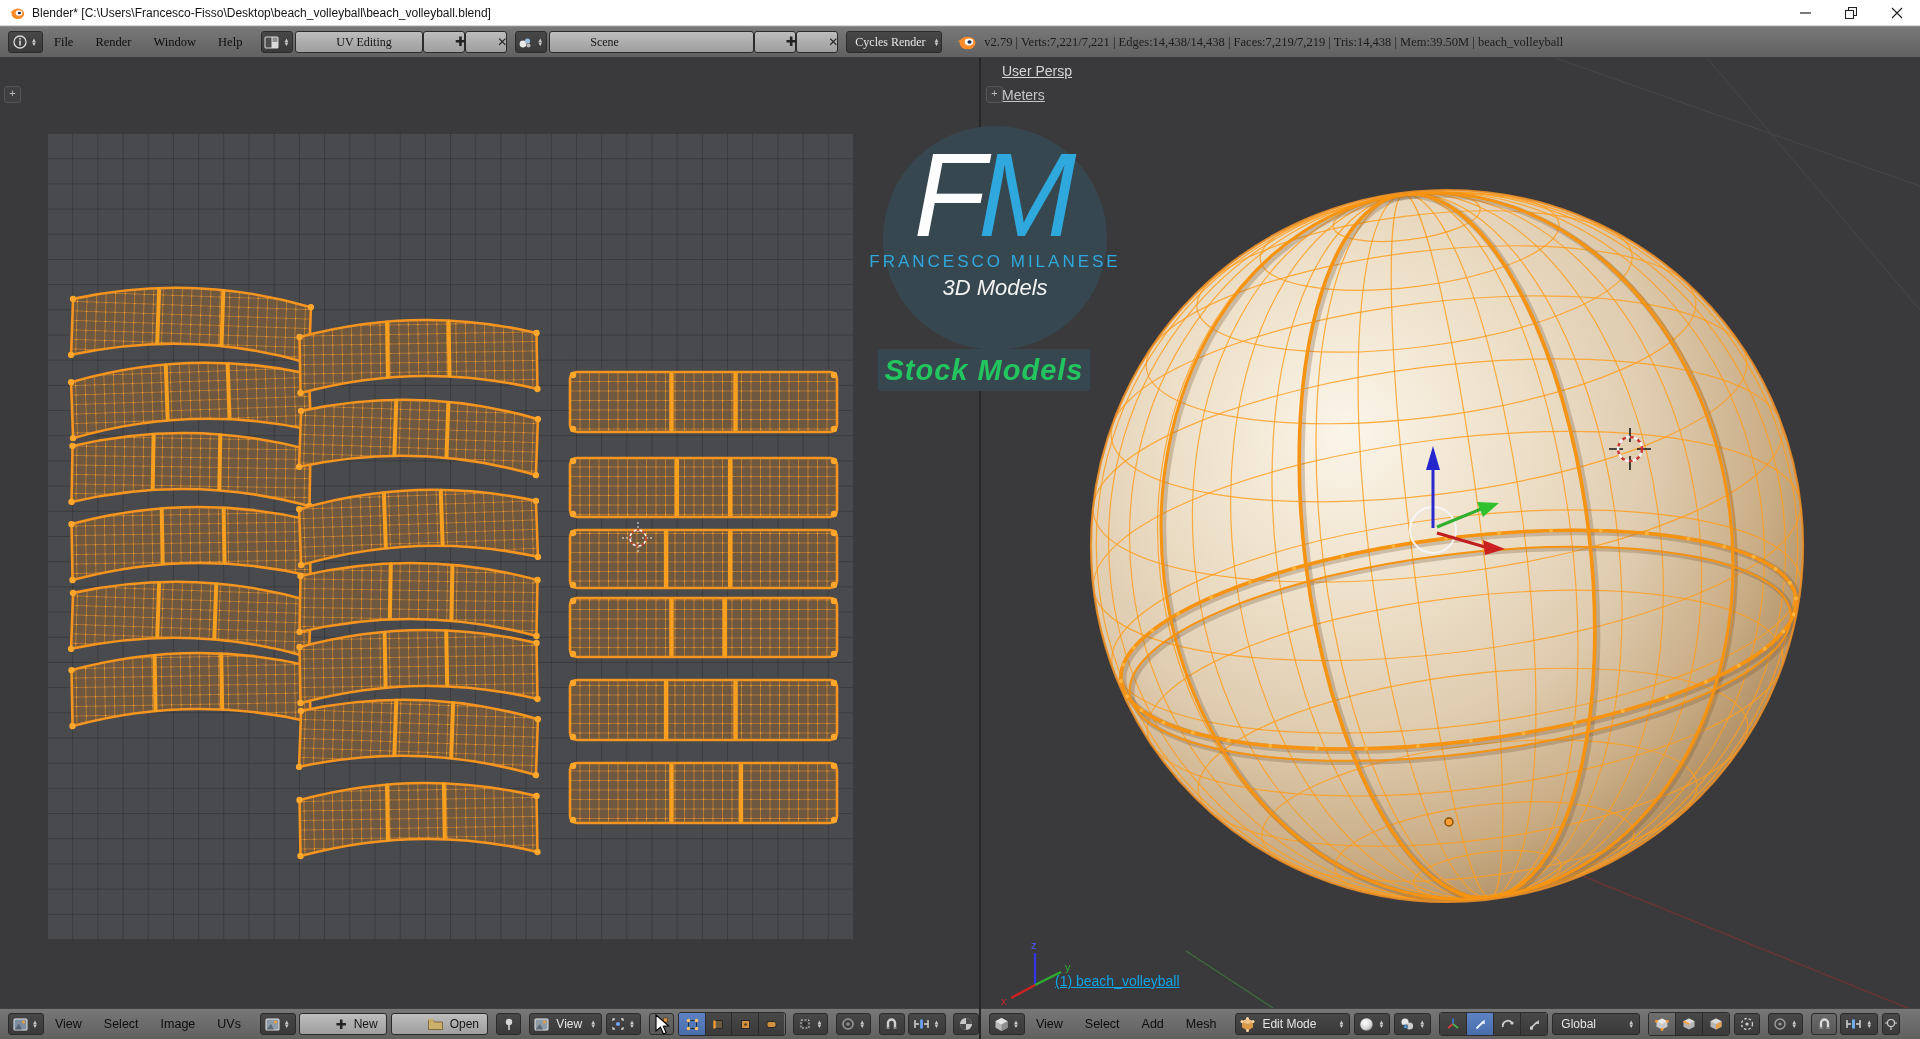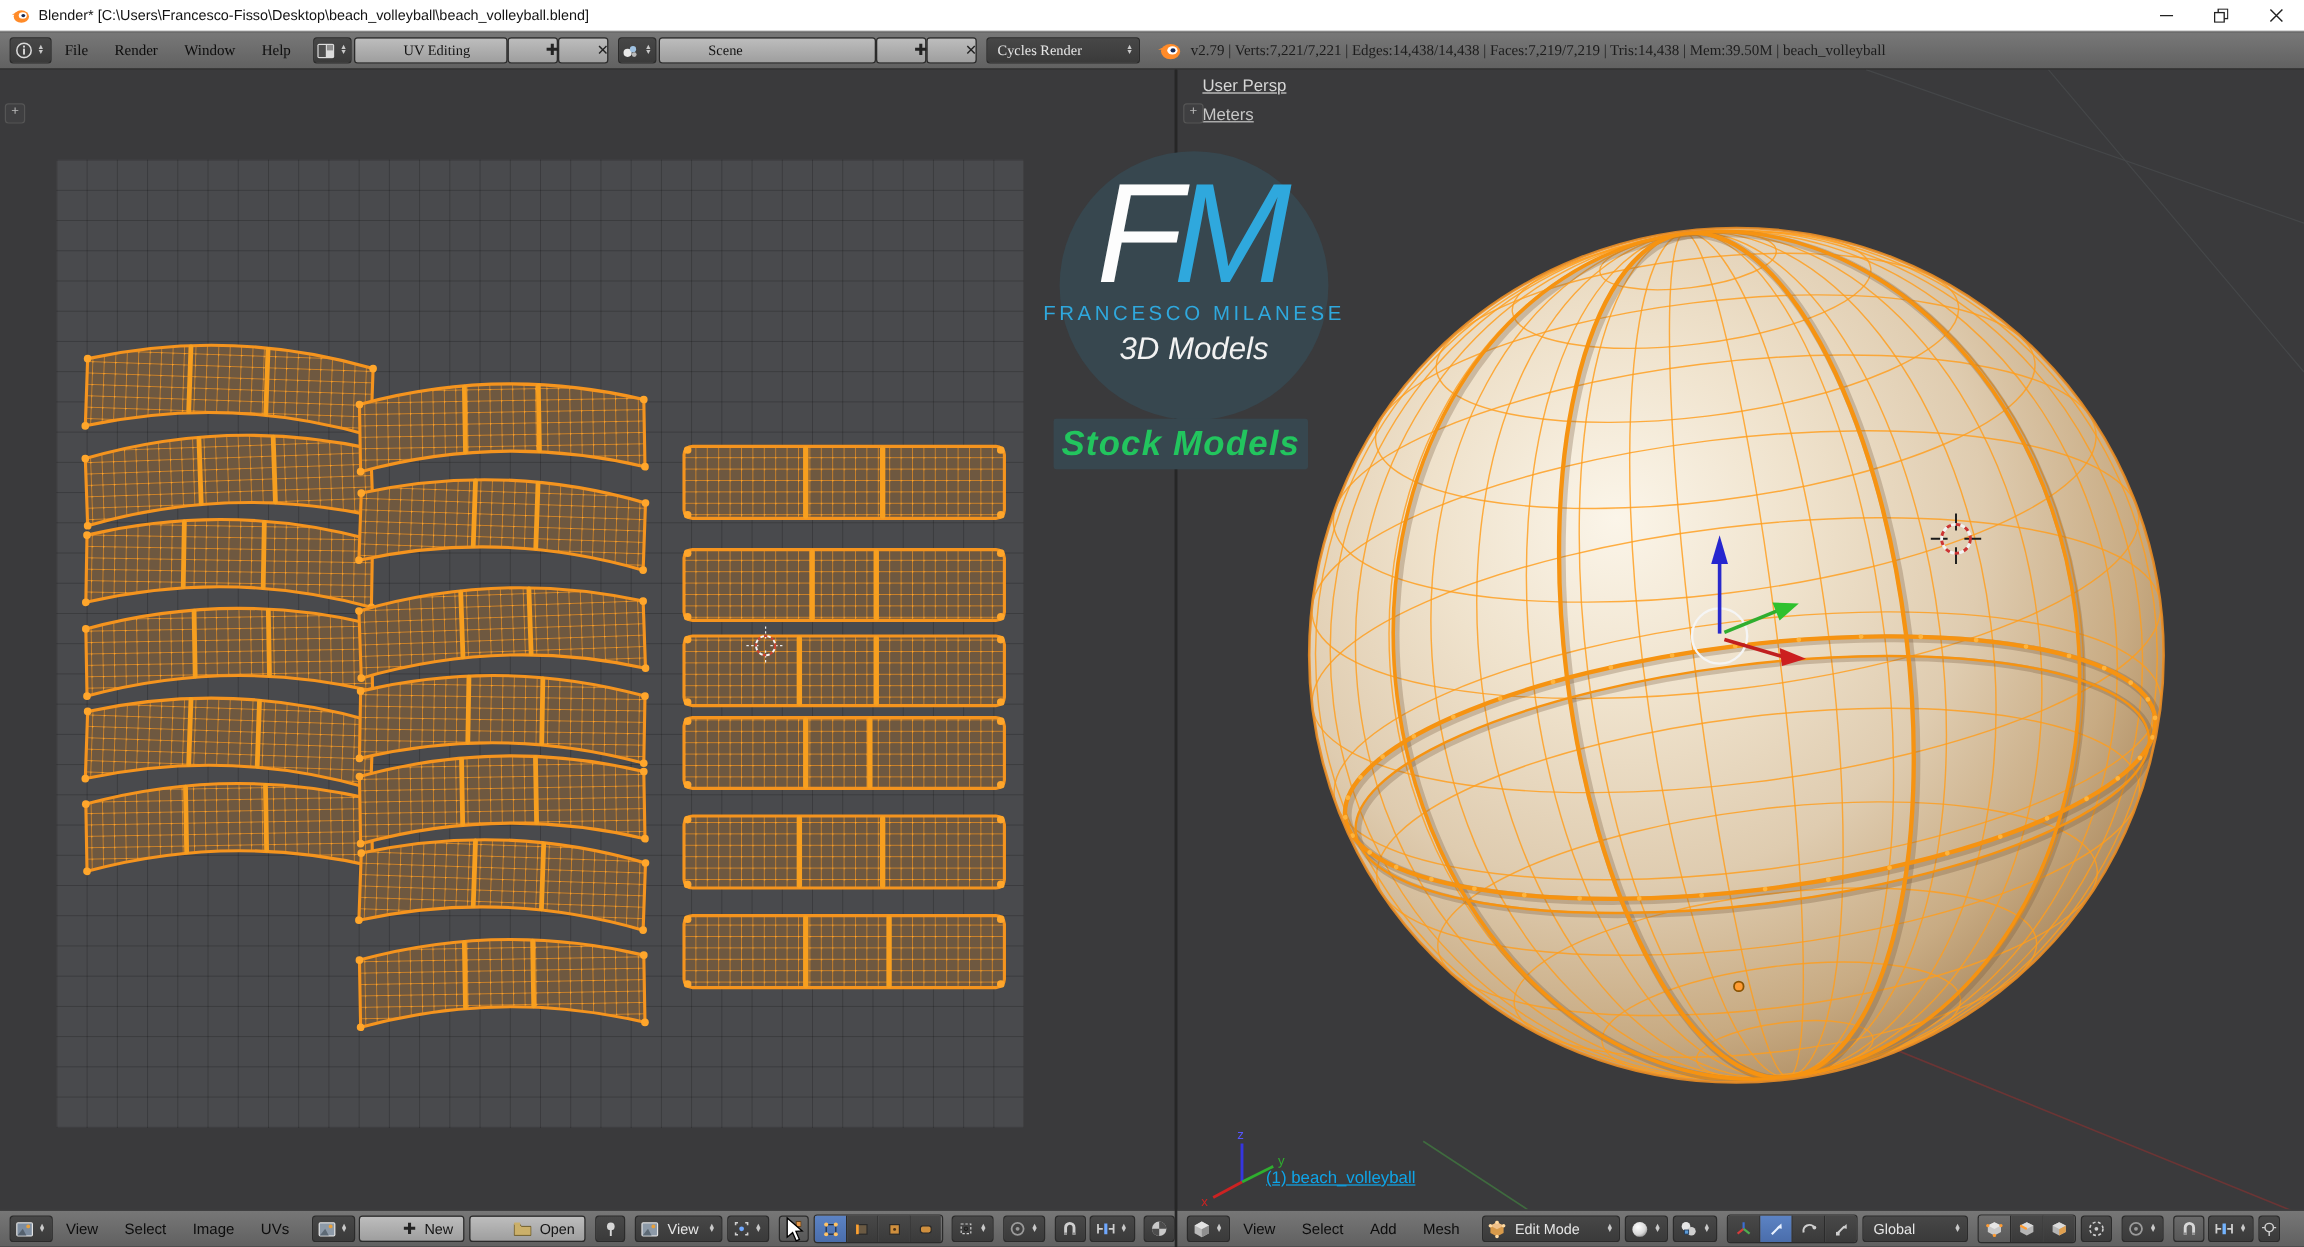--- a/index.html
+++ b/index.html
@@ -50,21 +50,21 @@
             color:#bbb;font-size:11px;line-height:13px;text-align:center;background:#3f3f41;}
   
   .ovl{position:absolute;color:#d6d6d6;font-size:14px;text-decoration:underline;}
   
   #wm-circle{position:absolute;left:883px;top:126px;width:224px;height:224px;border-radius:50%;
              background:#37474f;z-index:50;display:flex;flex-direction:column;align-items:center;}
   .fm-letters{display:flex;margin-top:10px;line-height:1;font-style:italic;font-size:118px;font-weight:400;}
   .fm-f{color:#fdfdfd;}
   .fm-m{margin-left:-8px;}
   .fm-name{font-size:17px;letter-spacing:3px;margin-top:-2px;white-space:nowrap;}
-  .fm-sub{font-style:italic;font-size:26px;color:#f2f2f2;margin-top:3px;}
+  .fm-sub{font-style:italic;font-size:22px;color:#f2f2f2;margin-top:3px;}
   #wm-banner{position:absolute;left:878px;top:349px;width:212px;height:42px;background:#37474f;
              z-index:50;display:flex;align-items:center;justify-content:center;border-radius:2px;}
   #wm-banner span{font-style:italic;font-weight:bold;font-size:29px;letter-spacing:1px;}
   svg{display:block}
   .icon{display:flex;align-items:center;justify-content:center;}
   #mouse-cursor{position:absolute;left:655px;top:1014px;z-index:99;}
 </style>
 </head>
 <body>
 
@@ -144,31 +144,31 @@
           <circle cx="5" cy="8" r="3.4" fill="#e9e9e9"></circle>
           <circle cx="9.5" cy="5" r="2.6" fill="#9fc2e2"></circle>
           <circle cx="10.5" cy="9.5" r="2" fill="#b9b9b9"></circle>
         </svg>
     </span>
     <span class="spin">
         <span>▲</span>
         <span>▼</span>
       </span>
   </div>
-  <div class="grp light" style="width:181px;margin-left:2px;">
+  <div class="grp light" style="width:205px;margin-left:2px;">
     <span class="val">Scene</span>
   </div>
   <div class="grp light" style="width:23px;justify-content:center;">
     <span style="font-size:13px;color:#222;">✚</span>
   </div>
   <div class="grp light" style="width:23px;justify-content:center;">
     <span style="font-size:12px;color:#222;">✕</span>
   </div>
   <div class="gap8"></div>
-  <div class="grp" style="width:128px;justify-content:space-between;">
+  <div class="grp" style="width:96px;justify-content:space-between;">
     <span class="val">Cycles Render</span>
     <span class="spin">
         <span>▲</span>
         <span>▼</span>
       </span>
   </div>
   <div class="gap14"></div>
   <svg width="20" height="17" viewBox="0 0 20 17">
     <ellipse cx="11.5" cy="9" rx="8" ry="6.3" fill="#ff8b29"></ellipse>
     <ellipse cx="13" cy="8" rx="4.3" ry="3.4" fill="#fff"></ellipse>

